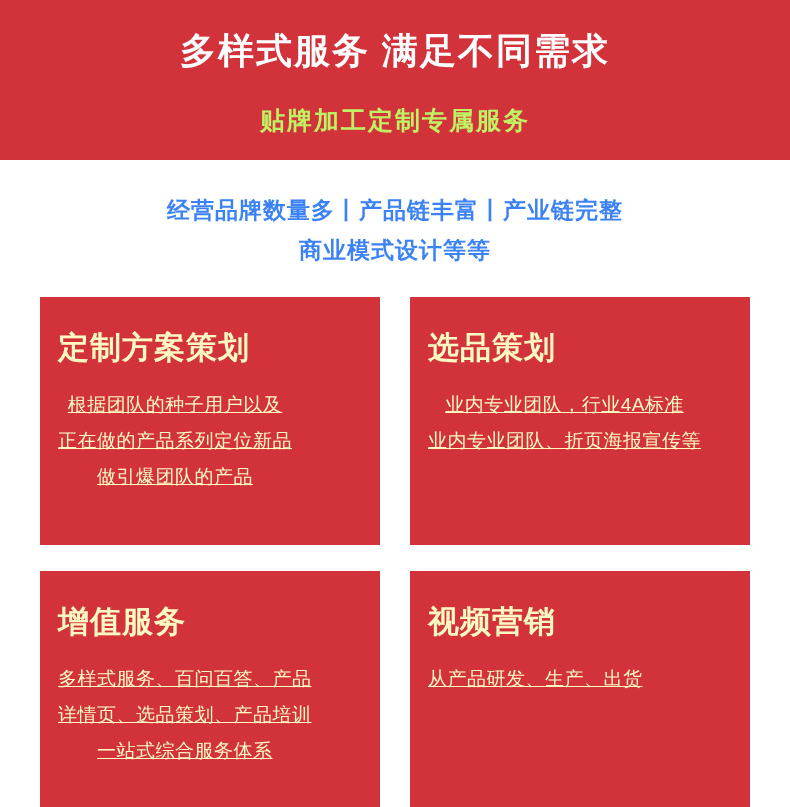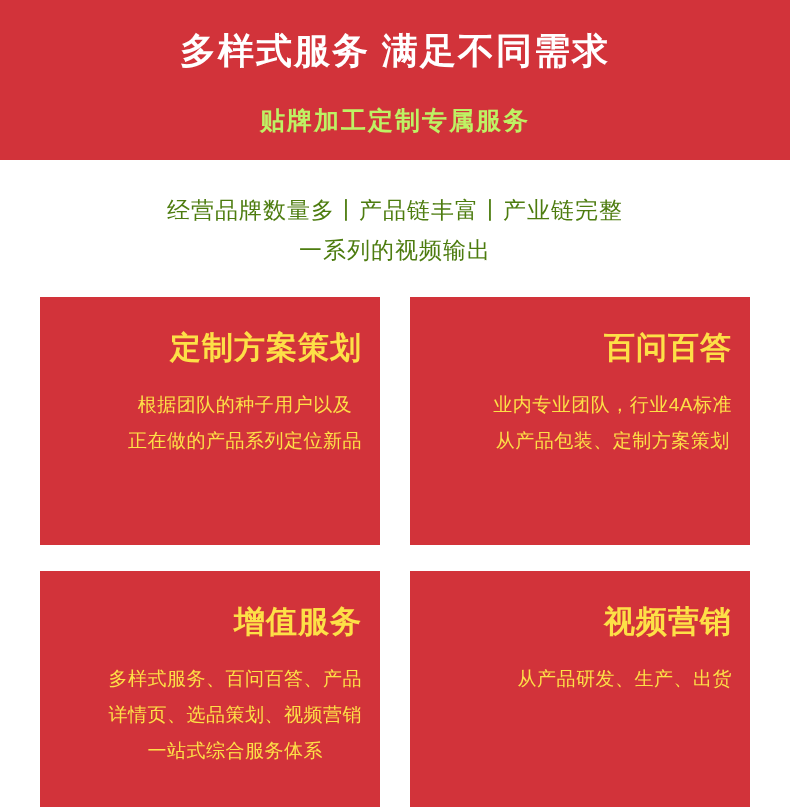--- a/index.html
+++ b/index.html
@@ -49,99 +49,102 @@
     letter-spacing: 2px;
     text-align: center;
   }
   
   .intro {
     margin-top: 30px;
     text-align: center;
   }
   .intro-line {
     font-size: 23px;
-    color: #4d7c0f;
+    color: #3b82f6;
     line-height: 1.75;
     letter-spacing: 1px;
+    font-weight: bold;
   }
   
   .cards {
     margin: 26px auto 0 auto;
     width: 710px;
     display: grid;
     grid-template-columns: 340px 340px;
     grid-template-rows: 248px 248px;
     column-gap: 30px;
     row-gap: 26px;
   }
   .card {
     background: #d2333a;
-    color: #fde047;
+    color: #fef9c3;
     box-sizing: border-box;
     padding: 34px 18px 20px 18px;
     display: flex;
     flex-direction: column;
-    align-items: flex-end;
+    align-items: flex-start;
   }
   .card-title {
     font-size: 31px;
     font-weight: bold;
     letter-spacing: 1px;
     margin-bottom: 22px;
     text-align: center;
     line-height: 1.1;
   }
   .card-body {
     text-align: center;
+    text-decoration: underline;
   }
   .card-line {
     font-size: 19px;
     line-height: 1.9;
     letter-spacing: 0.5px;
     white-space: nowrap;
   }
 </style>
 </head>
 <body>
 
 <div class="page">
 
   <div class="banner">
     <div class="banner-title">多样式服务 满足不同需求</div>
     <div class="banner-subtitle">贴牌加工定制专属服务</div>
   </div>
 
   <div class="intro">
     <div class="intro-line">经营品牌数量多丨产品链丰富丨产业链完整</div>
-    <div class="intro-line">一系列的视频输出</div>
+    <div class="intro-line">商业模式设计等等</div>
   </div>
 
   <div class="cards">
 
     <div class="card">
       <div class="card-title">定制方案策划</div>
       <div class="card-body">
         <div class="card-line">根据团队的种子用户以及</div>
         <div class="card-line">正在做的产品系列定位新品</div>
+        <div class="card-line">做引爆团队的产品</div>
       </div>
     </div>
 
     <div class="card">
-      <div class="card-title">百问百答</div>
+      <div class="card-title">选品策划</div>
       <div class="card-body">
         <div class="card-line">业内专业团队，行业4A标准</div>
-        <div class="card-line">从产品包装、定制方案策划</div>
+        <div class="card-line">业内专业团队、折页海报宣传等</div>
       </div>
     </div>
 
     <div class="card">
       <div class="card-title">增值服务</div>
       <div class="card-body">
         <div class="card-line">多样式服务、百问百答、产品</div>
-        <div class="card-line">详情页、选品策划、视频营销</div>
+        <div class="card-line">详情页、选品策划、产品培训</div>
         <div class="card-line">一站式综合服务体系</div>
       </div>
     </div>
 
     <div class="card">
       <div class="card-title">视频营销</div>
       <div class="card-body">
         <div class="card-line">从产品研发、生产、出货</div>
       </div>
     </div>

